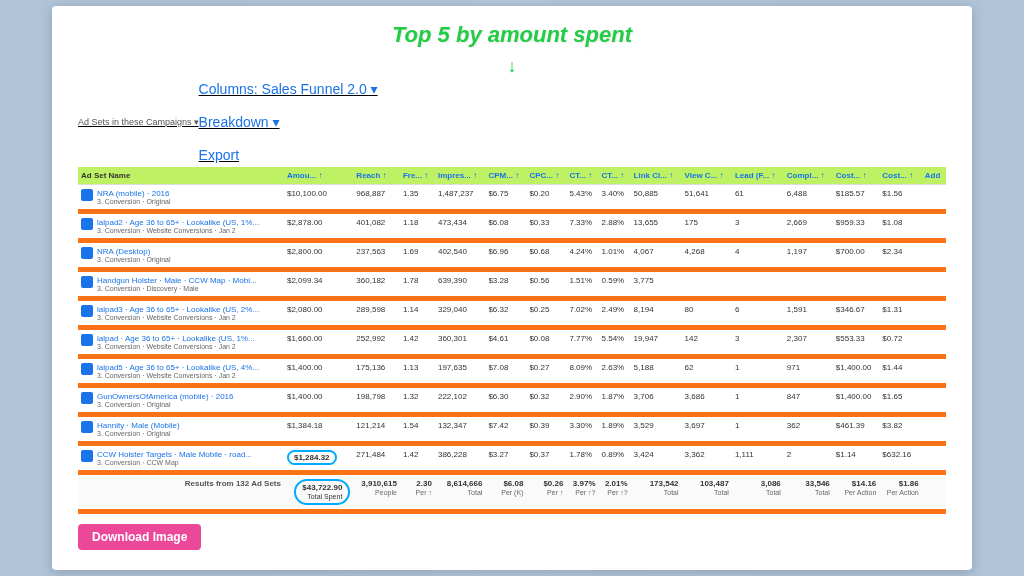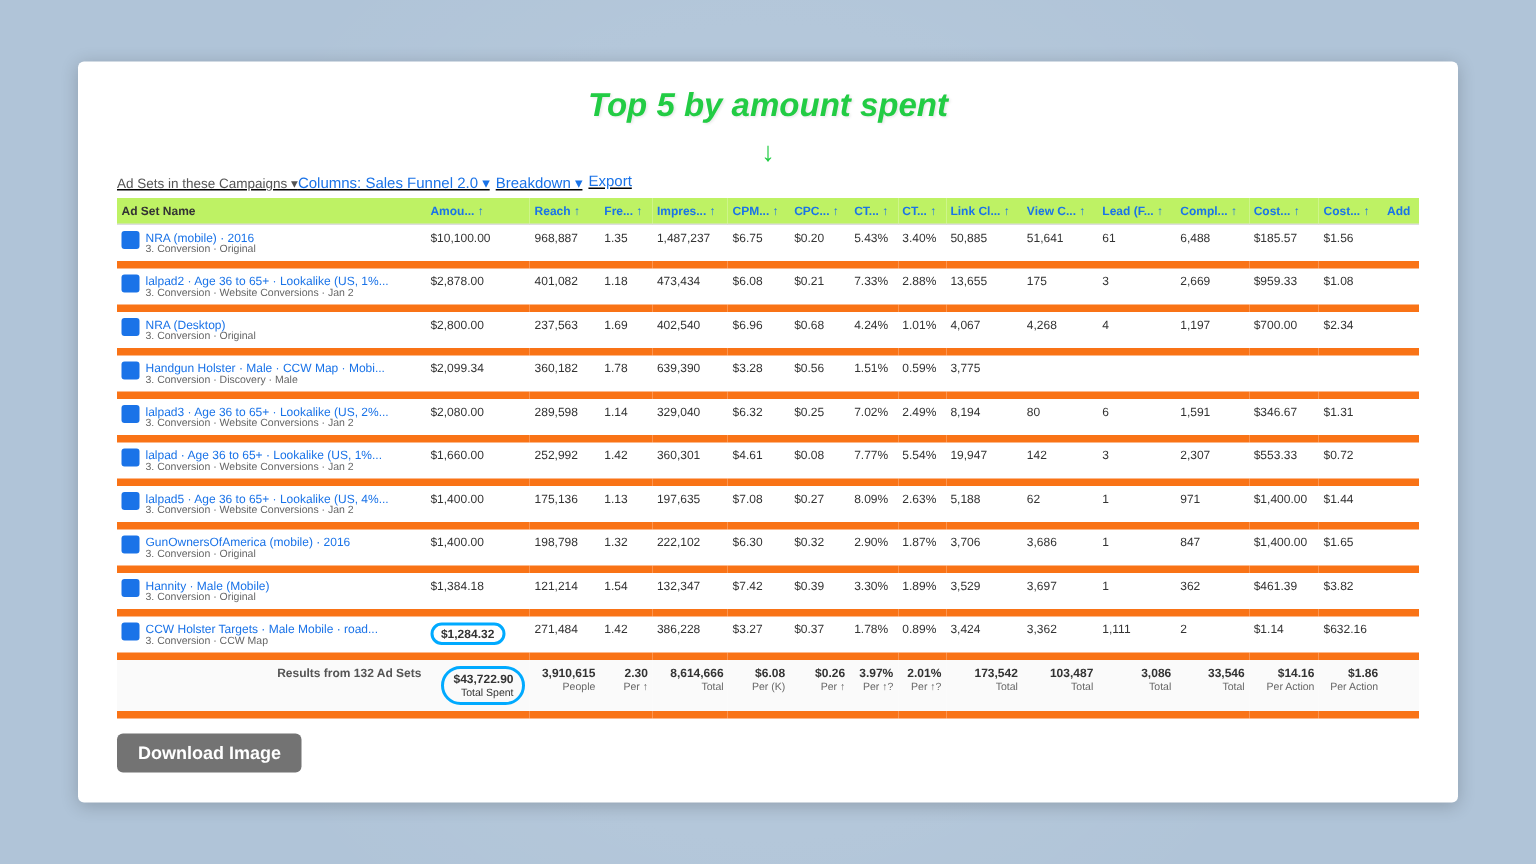--- a/index.html
+++ b/index.html
@@ -51,23 +51,24 @@
       align-items: center;
       margin-bottom: 4px;
       text-decoration: underline;
     }
     .top-bar-left {
       font-size: 9px;
       color: #555;
     }
     .top-bar-right {
       display: flex;
-      gap: 4px;
-      font-size: 10px;
+      gap: 17px;
+      font-size: 14px;
       color: #1a73e8;
+      flex-direction: column;
     }
     .top-bar-right span {
       cursor: pointer;
     }
     table {
       width: 100%;
       border-collapse: collapse;
       font-size: 8px;
     }
     thead tr {
@@ -141,21 +142,21 @@
       color: #333;
       font-weight: bold;
       border: 2px solid #00aaff;
       border-radius: 14px;
       display: inline-block;
       padding: 2px 6px;
     }
     .download-btn {
       display: inline-block;
       margin-top: 10px;
-      background: #737373;
+      background: #ec4899;
       color: #fff;
       border: none;
       border-radius: 4px;
       padding: 6px 14px;
       font-size: 12px;
       font-weight: bold;
       cursor: pointer;
     }
   </style>
 </head>
@@ -230,21 +231,21 @@
           <div class="ad-name">lalpad2 · Age 36 to 65+ · Lookalike (US, 1%...</div>
           <div class="ad-sub">3. Conversion · Website Conversions · Jan 2</div>
         </div>
       </div>
     </td>
     <td>$2,878.00</td>
     <td>401,082</td>
     <td>1.18</td>
     <td>473,434</td>
     <td>$6.08</td>
-    <td>$0.21</td>
+    <td>$0.33</td>
     <td>7.33%</td>
     <td>2.88%</td>
     <td>13,655</td>
     <td>175</td>
     <td>3</td>
     <td>2,669</td>
     <td>$959.33</td>
     <td>$1.08</td>
     <td></td>
   </tr>

